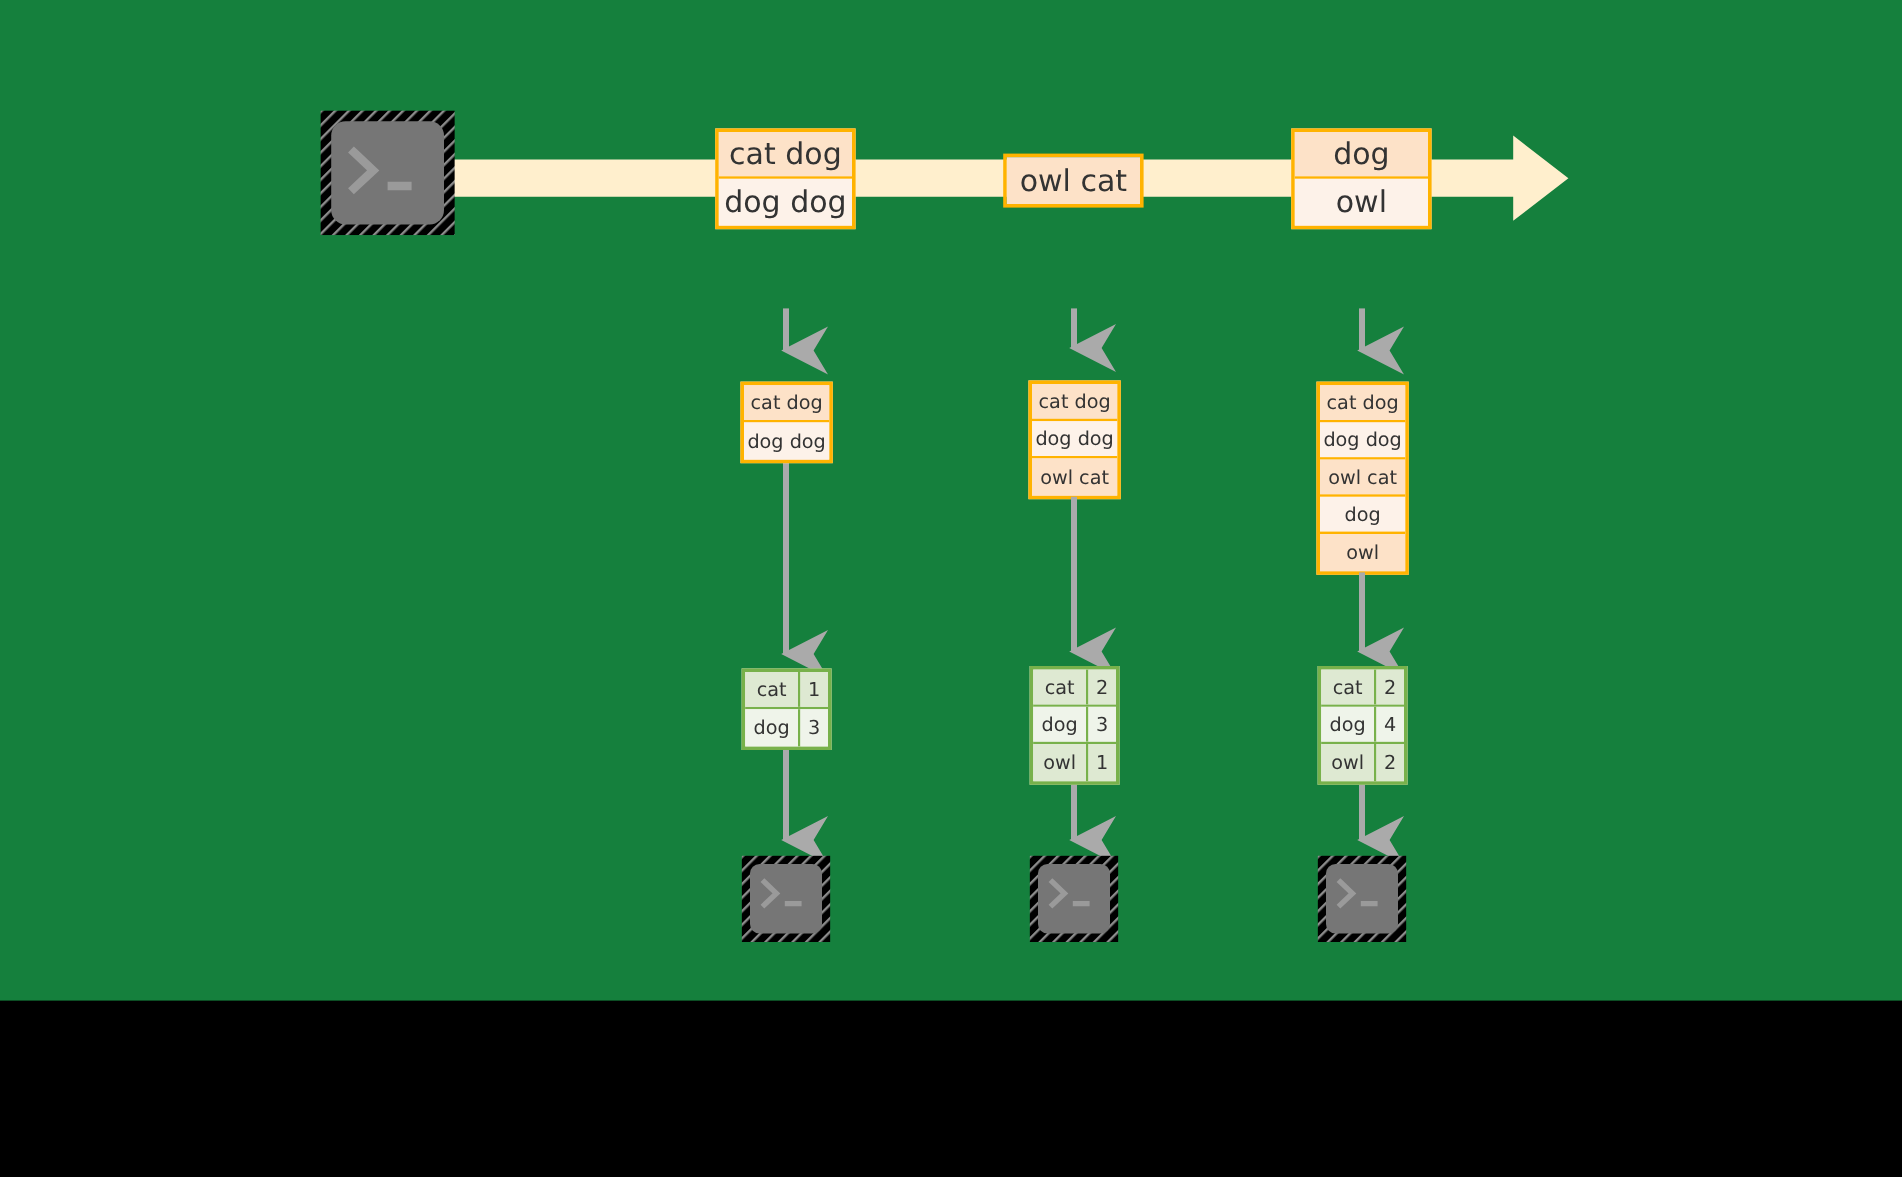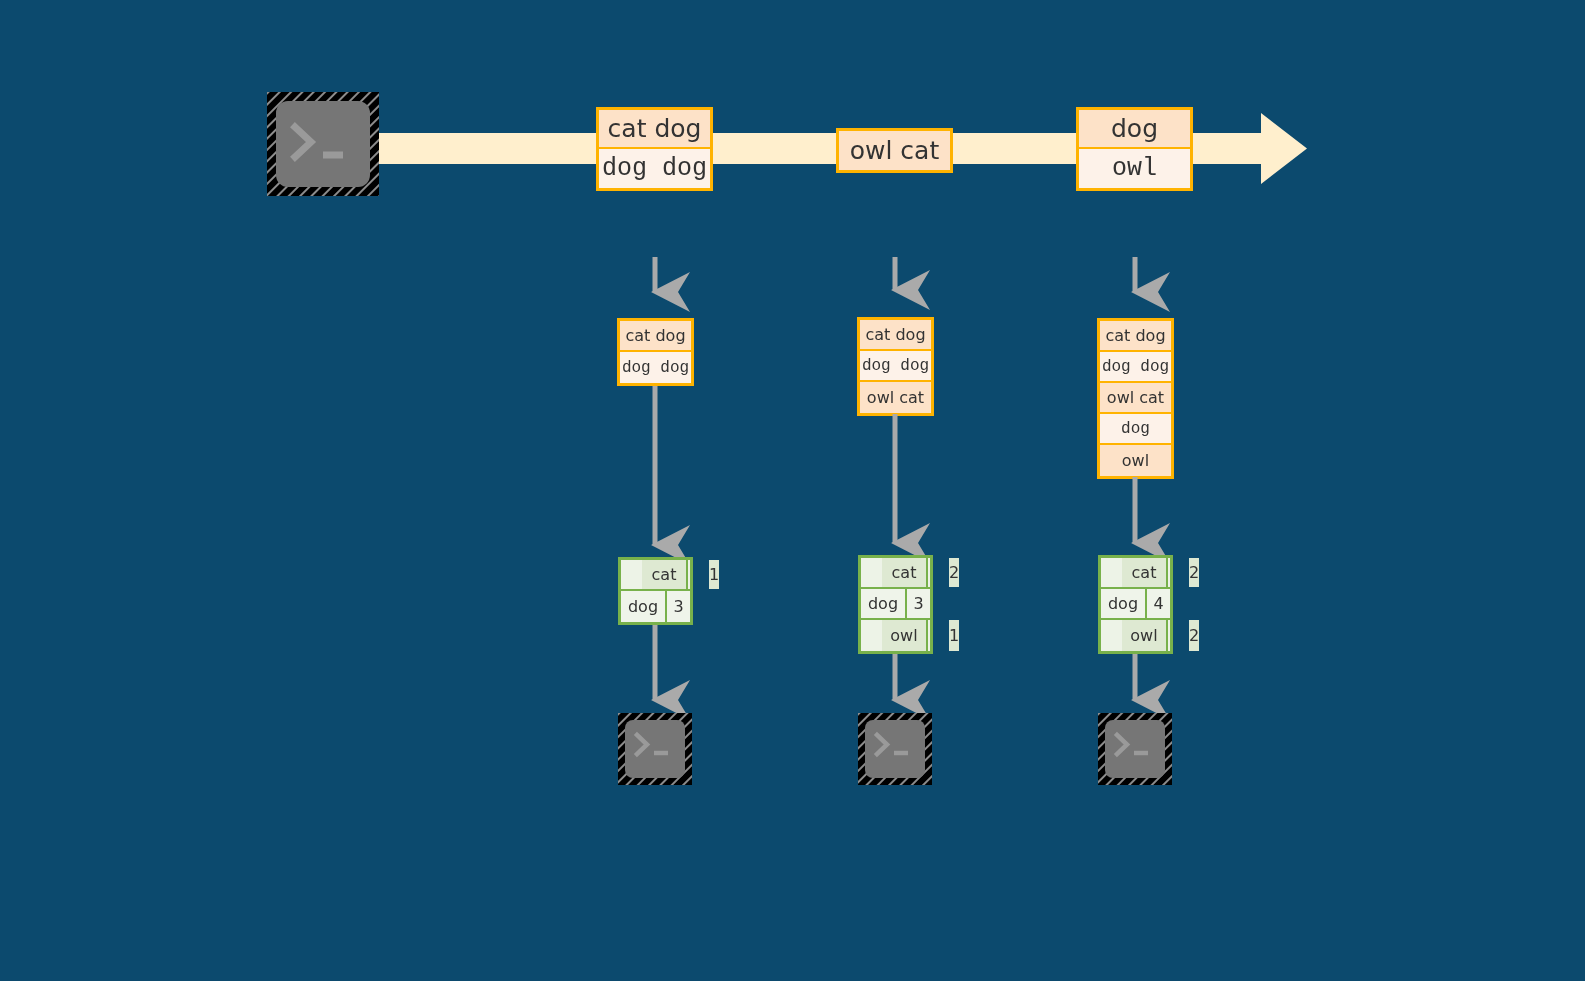--- a/index.html
+++ b/index.html
@@ -1,19 +1,19 @@
 <!DOCTYPE html>
 <html><head>
 <meta charset="utf-8">
 <style>
   html,body{margin:0;padding:0;background:#000;}
   #stage{
     position:relative;
-    width:1585px;height:981px;
-    background:#0c4a6e;
+    width:1585px;height:834px;
+    background:#15803d;
     overflow:hidden;
     font-family:"DejaVu Sans", sans-serif;
   }
   #svg-layer{position:absolute;left:0;top:0;width:1585px;height:981px;}
 
   
   .docbox{
     position:absolute;
     box-sizing:border-box;
     border:3px solid #FFB300;
@@ -25,21 +25,21 @@
     box-sizing:border-box;
     display:flex;
     align-items:center;
     justify-content:center;
     color:#333;
     white-space:nowrap;
     border-bottom:2px solid #FFB300;
   }
   .docrow:last-child{border-bottom:none;}
   .docrow.dark{background:#FDE2C8;}
-  .docrow.light{background:#FDF2E9;font-family:Liberation Mono, monospace;}
+  .docrow.light{background:#FDF2E9;}
 
   
   .big .docrow{height:39px;font-size:25px;}
   .big{width:117px;}
 
   
   .small .docrow{height:31px;font-size:16px;}
   .small{width:77px;}
 
   
@@ -52,21 +52,21 @@
     flex-direction:column;
     width:75px;
   }
   .resrow{
     display:flex;
     height:31px;
     border-bottom:2px solid #78B14B;
     box-sizing:border-box;
   }
   .resrow:last-child{border-bottom:none;}
-  .resrow.dark .c1,.resrow.dark .c2{background:#DEE9D2;margin-left:21px;}
+  .resrow.dark .c1,.resrow.dark .c2{background:#DEE9D2;}
   .resrow.light .c1,.resrow.light .c2{background:#EFF4EA;}
   .c1{
     flex:0 0 46px;
     display:flex;align-items:center;justify-content:center;
     font-size:16px;color:#333;
     border-right:2px solid #78B14B;
     box-sizing:border-box;
   }
   .c2{
     flex:1 1 auto;

